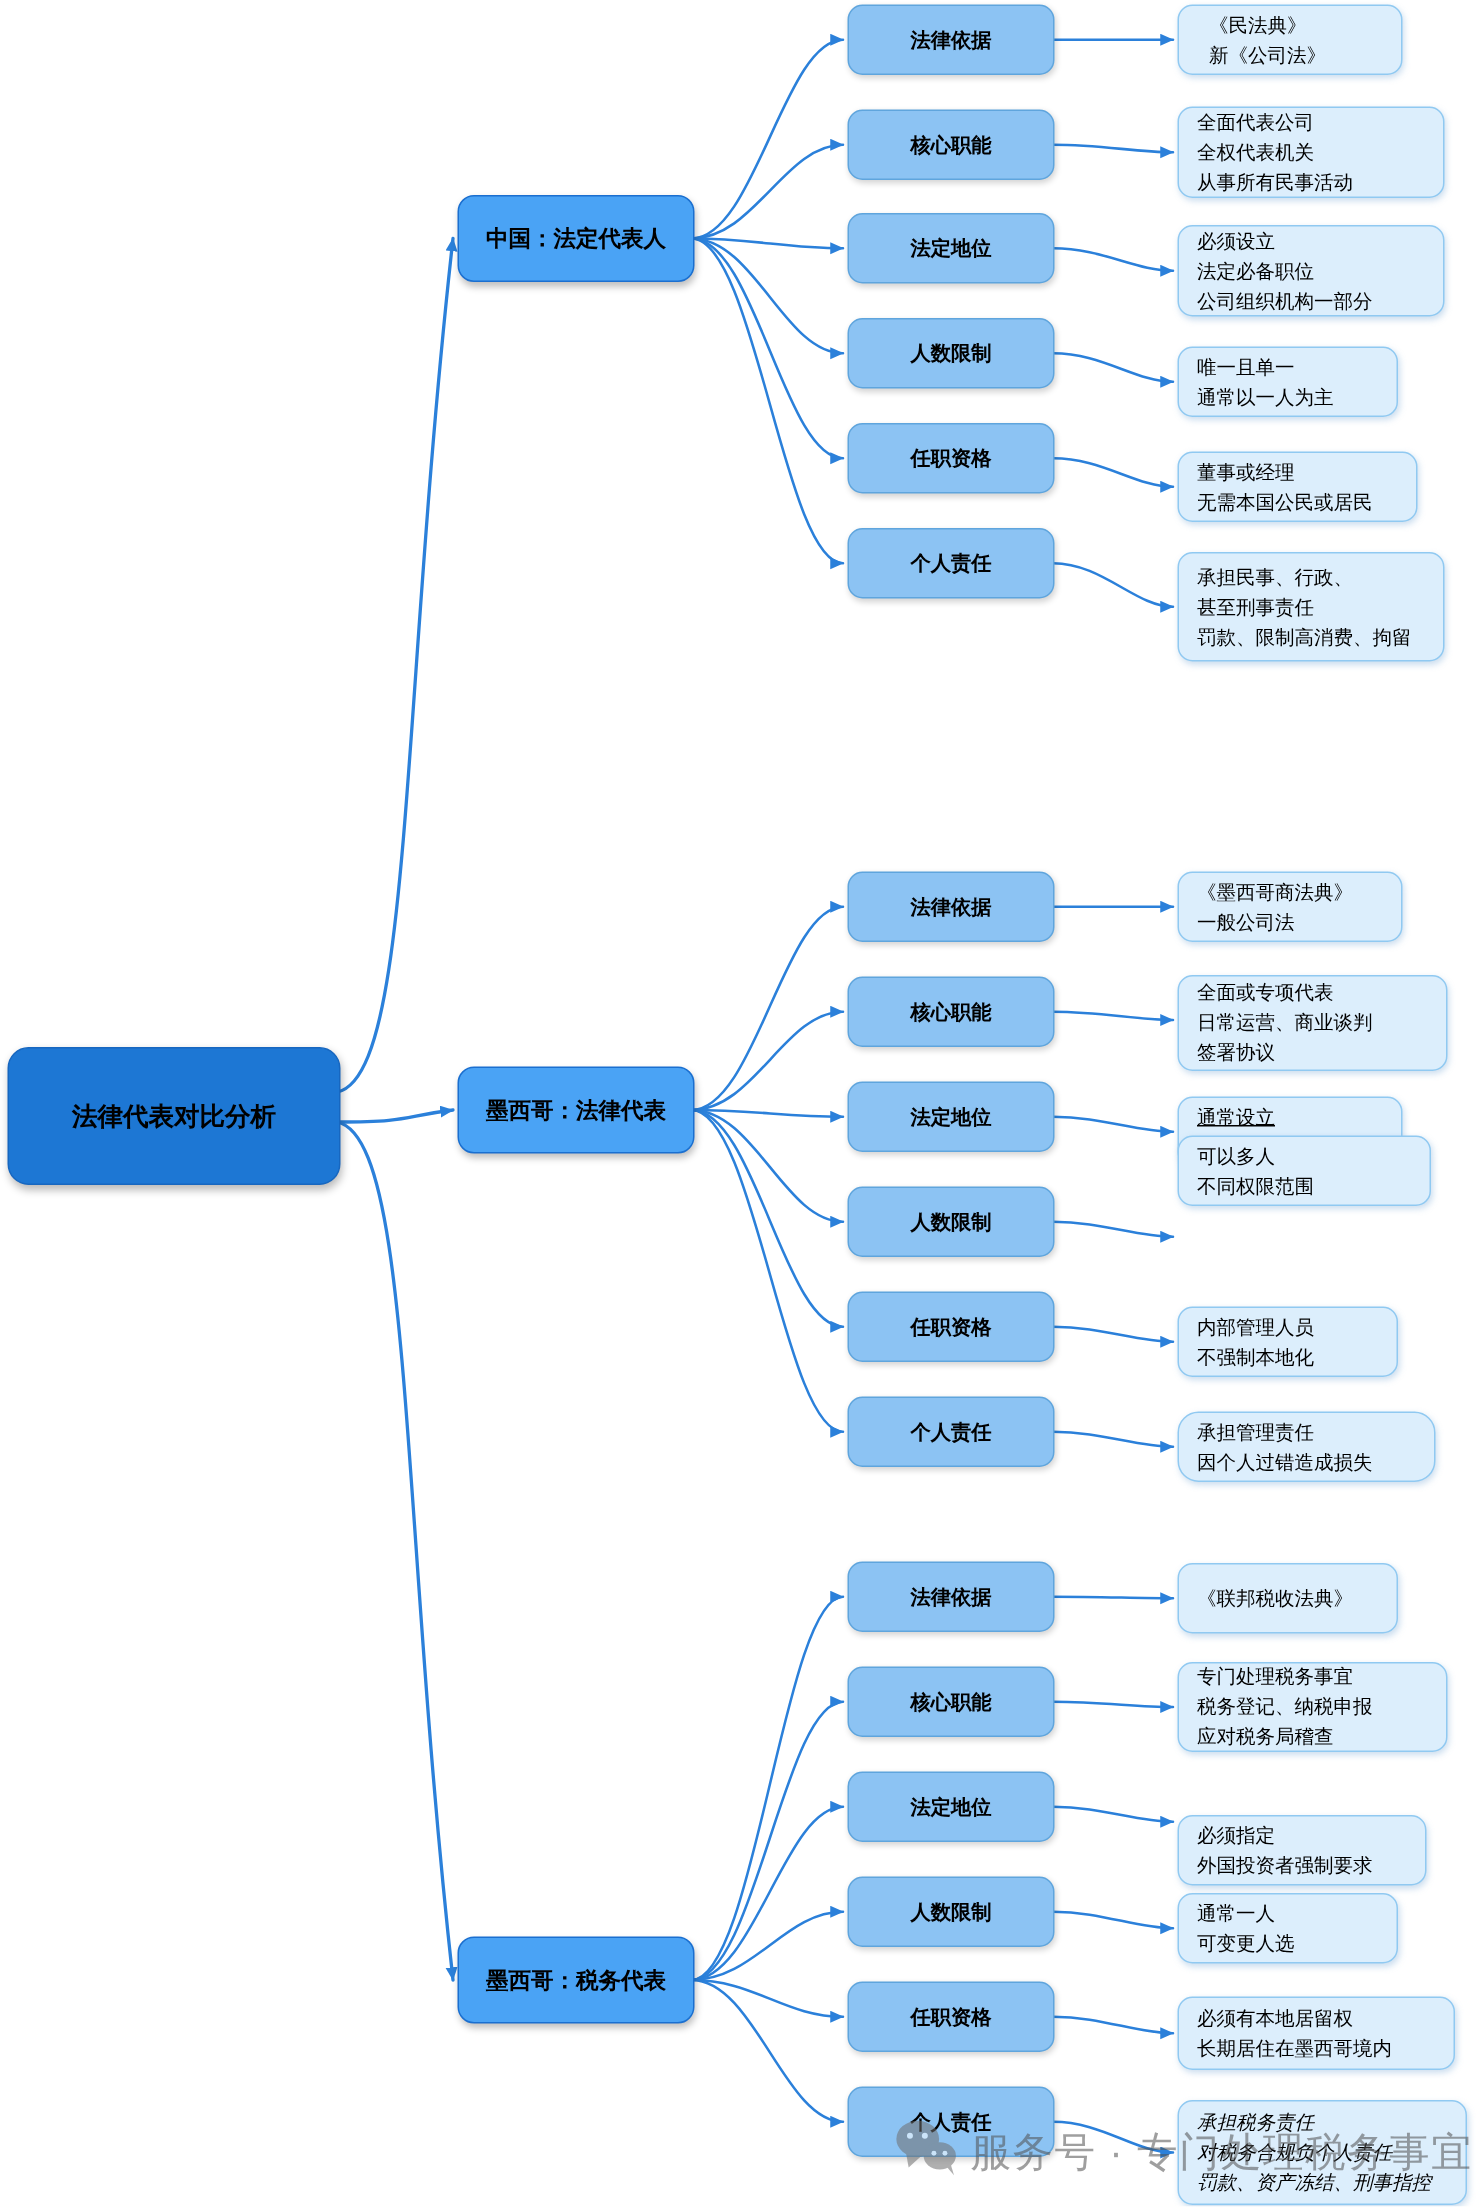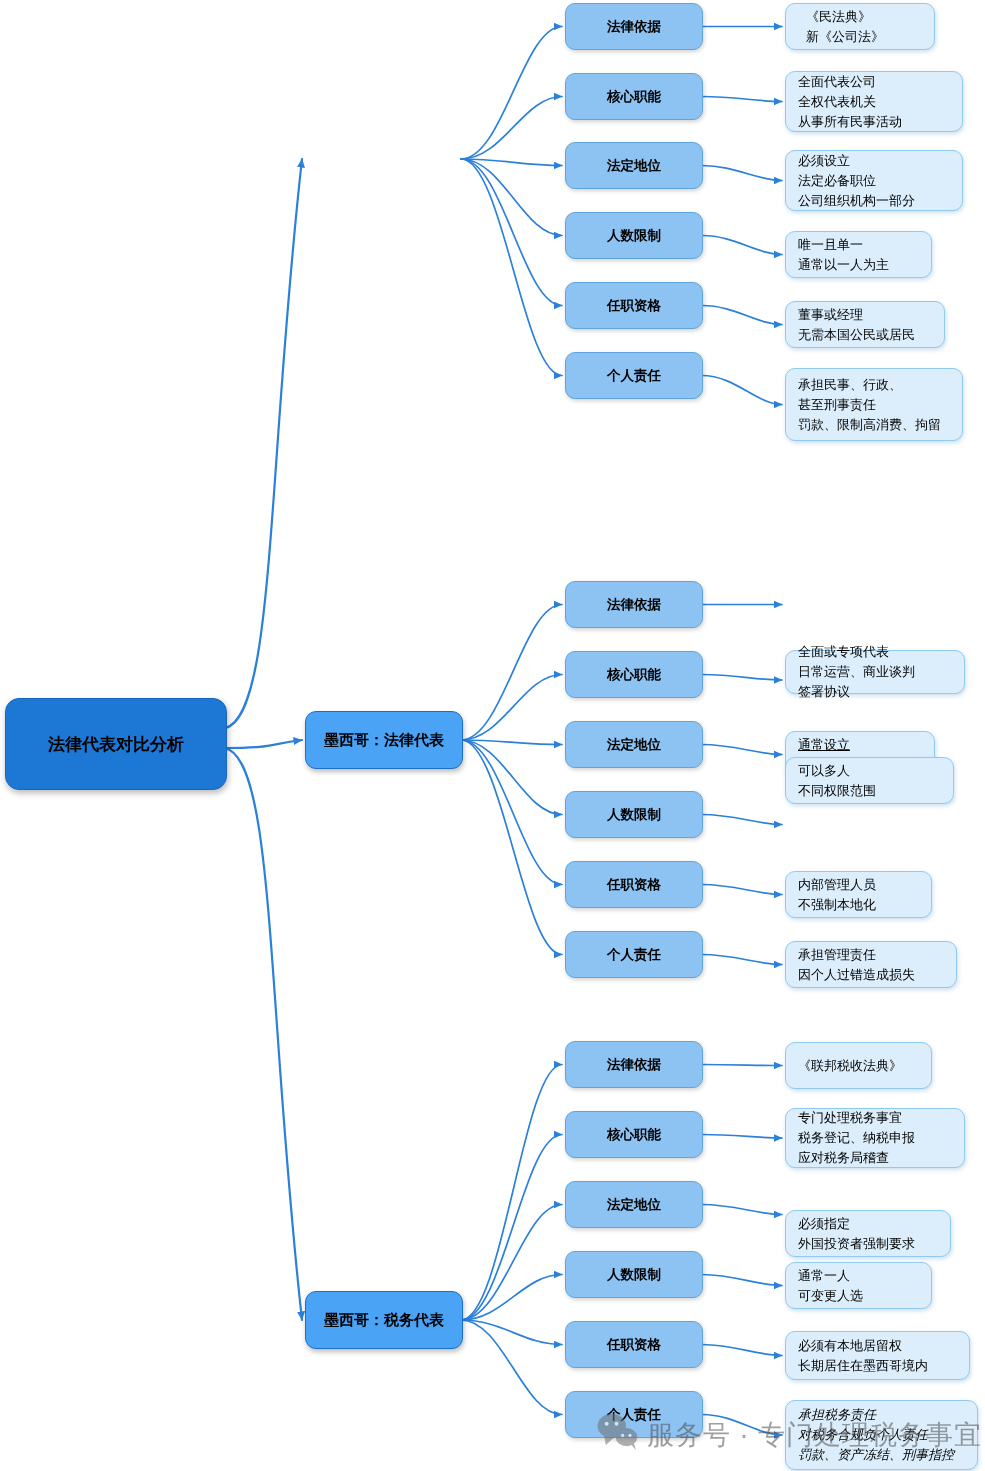--- a/index.html
+++ b/index.html
@@ -94,20 +94,21 @@
         <path d="M 702 1274.5 C 735 1274.5, 757 1285.5, 782 1285.5" fill="none" stroke="#2b80da" stroke-width="1.7" stroke-linecap="round" marker-end="url(#arrow)"></path>
         <path d="M 461 1320 C 503 1320, 523 1344.5, 562 1344.5" fill="none" stroke="#2b80da" stroke-width="1.7" stroke-linecap="round" marker-end="url(#arrow)"></path>
         <path d="M 702 1344.5 C 735 1344.5, 757 1355.5, 782 1355.5" fill="none" stroke="#2b80da" stroke-width="1.7" stroke-linecap="round" marker-end="url(#arrow)"></path>
         <path d="M 461 1320 C 503 1320, 523 1414.5, 562 1414.5" fill="none" stroke="#2b80da" stroke-width="1.7" stroke-linecap="round" marker-end="url(#arrow)"></path>
         <path d="M 702 1414.5 C 735 1414.5, 757 1435, 782 1435" fill="none" stroke="#2b80da" stroke-width="1.7" stroke-linecap="round" marker-end="url(#arrow)"></path>
       </g>
   </svg>
 
   <div class="node root" style="left:5px;top:698px;width:222px;height:92px;">法律代表对比分析</div>
 
+  <div class="node branch" style="left:305px;top:130px;width:158px;height:58px;">中国：法定代表人</div>
   <div class="node branch" style="left:305px;top:711px;width:158px;height:58px;">墨西哥：法律代表</div>
   <div class="node branch" style="left:305px;top:1291px;width:158px;height:58px;">墨西哥：税务代表</div>
 
   <div class="node sub" style="left:565px;top:3px;width:138px;height:47px;">法律依据</div>
   <div class="node sub" style="left:565px;top:73px;width:138px;height:47px;">核心职能</div>
   <div class="node sub" style="left:565px;top:142px;width:138px;height:47px;">法定地位</div>
   <div class="node sub" style="left:565px;top:212px;width:138px;height:47px;">人数限制</div>
   <div class="node sub" style="left:565px;top:282px;width:138px;height:47px;">任职资格</div>
   <div class="node sub" style="left:565px;top:352px;width:138px;height:47px;">个人责任</div>
 
@@ -127,30 +128,32 @@
 甚至刑事责任
 罚款、限制高消费、拘留</div>
 
   <div class="node sub" style="left:565px;top:581px;width:138px;height:47px;">法律依据</div>
   <div class="node sub" style="left:565px;top:651px;width:138px;height:47px;">核心职能</div>
   <div class="node sub" style="left:565px;top:721px;width:138px;height:47px;">法定地位</div>
   <div class="node sub" style="left:565px;top:791px;width:138px;height:47px;">人数限制</div>
   <div class="node sub" style="left:565px;top:861px;width:138px;height:47px;">任职资格</div>
   <div class="node sub" style="left:565px;top:931px;width:138px;height:47px;">个人责任</div>
 
-  <div class="node leaf" style="left:785px;top:650px;width:180px;height:44px;">全面或专项代表
+  <div class="node leaf" style="left:785px;top:581px;width:150px;height:47px;">《墨西哥商法典》
+一般公司法</div>
+  <div class="node leaf" style="left:785px;top:650px;width:180px;height:64px;">全面或专项代表
 日常运营、商业谈判
 签署协议</div>
   <div class="node leaf" style="left:785px;top:731px;width:150px;height:47px;text-decoration:underline;">通常设立
 高级管理人员担任</div>
   <div class="node leaf" style="left:785px;top:757px;width:169px;height:47px;">可以多人
 不同权限范围</div>
   <div class="node leaf" style="left:785px;top:871px;width:147px;height:47px;">内部管理人员
 不强制本地化</div>
-  <div class="node leaf" style="left:785px;top:941px;width:172px;height:47px;">承担管理责任
+  <div class="node leaf" style="left:785px;top:941px;width:172px;height:47px;border-radius:14px;">承担管理责任
 因个人过错造成损失</div>
 
   <div class="node sub" style="left:565px;top:1041px;width:138px;height:47px;">法律依据</div>
   <div class="node sub" style="left:565px;top:1111px;width:138px;height:47px;">核心职能</div>
   <div class="node sub" style="left:565px;top:1181px;width:138px;height:47px;">法定地位</div>
   <div class="node sub" style="left:565px;top:1251px;width:138px;height:47px;">人数限制</div>
   <div class="node sub" style="left:565px;top:1321px;width:138px;height:47px;">任职资格</div>
   <div class="node sub" style="left:565px;top:1391px;width:138px;height:47px;">个人责任</div>
 
   <div class="node leaf" style="left:785px;top:1042px;width:147px;height:47px;">《联邦税收法典》</div>

